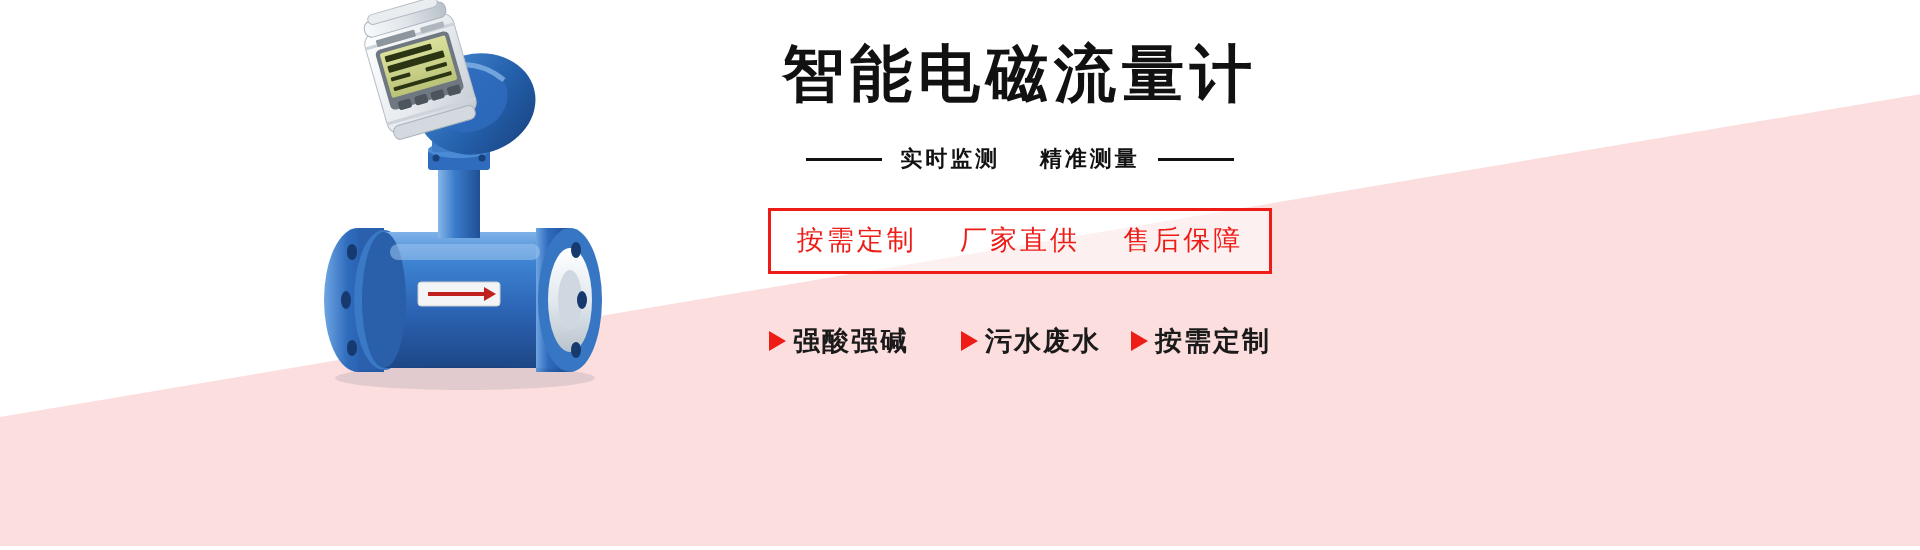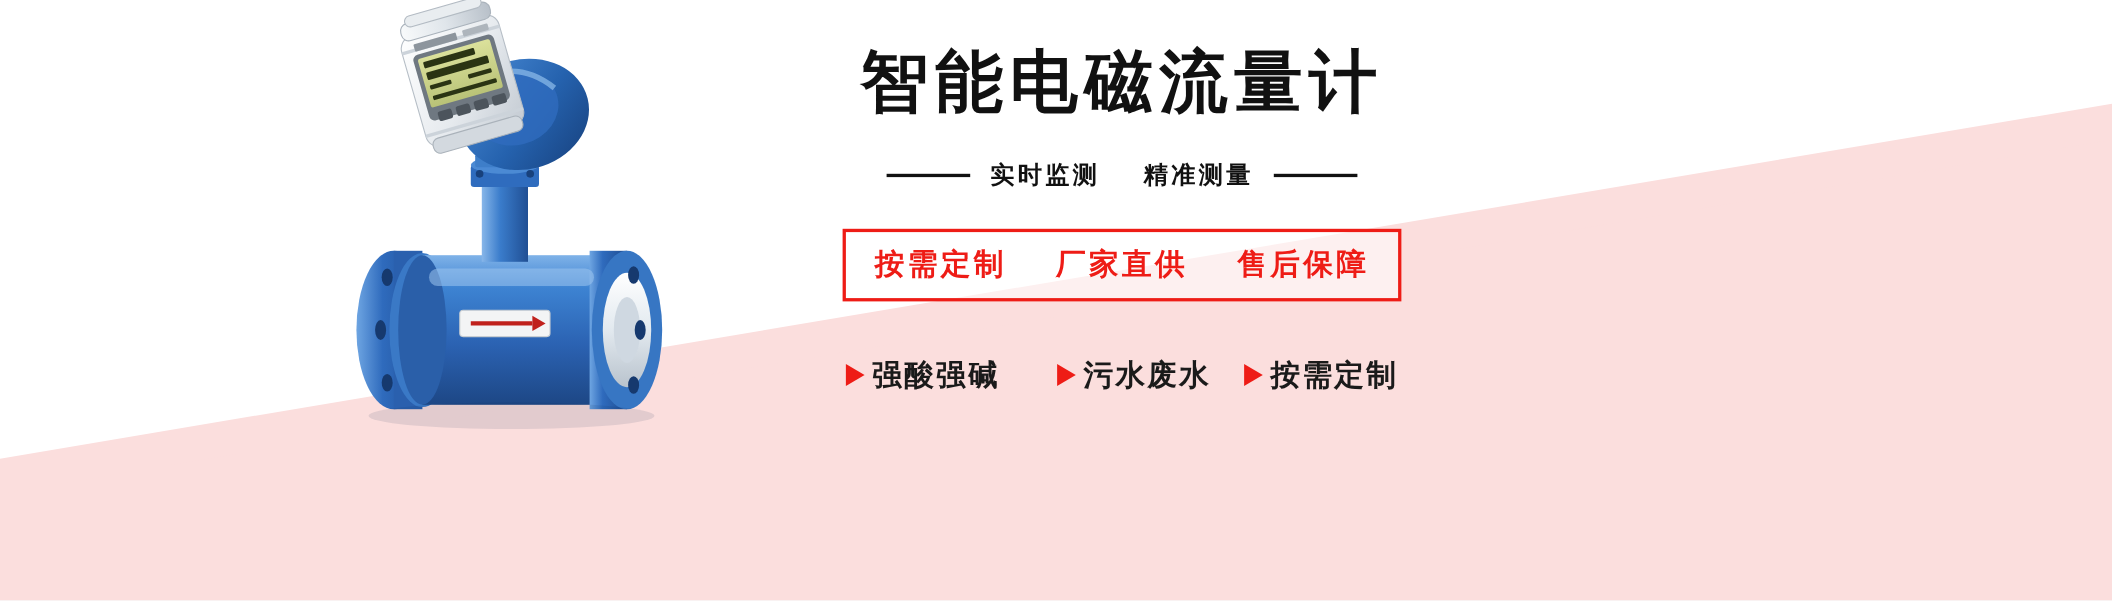--- a/index.html
+++ b/index.html
@@ -9,21 +9,21 @@
   }
   body {
     font-family: "DejaVu Sans", "Liberation Sans", sans-serif;
   }
 
   .banner {
     position: relative;
     width: 1920px;
     height: 546px;
     overflow: hidden;
-    background: #e5e5e5;
+    background: #86efac;
   }
 
   
   .bg-wedge {
     position: absolute;
     inset: 0;
     width: 100%;
     height: 100%;
     z-index: 0;
   }
@@ -82,21 +82,21 @@
 
   .promo-box {
     display: inline-block;
     margin-top: 34px;
     border: 3px solid #ee1c16;
     padding: 11px 26px 13px 26px;
     background: rgba(255,255,255,0.55);
   }
   .promo-text {
     font-size: 27px;
-    font-weight: 700;
+    font-weight: 400;
     color: #ee1c16;
     letter-spacing: 3px;
     white-space: nowrap;
   }
   .promo-text .gap { display: inline-block; width: 20px; }
 
   .features {
     display: flex;
     align-items: center;
     justify-content: center;

